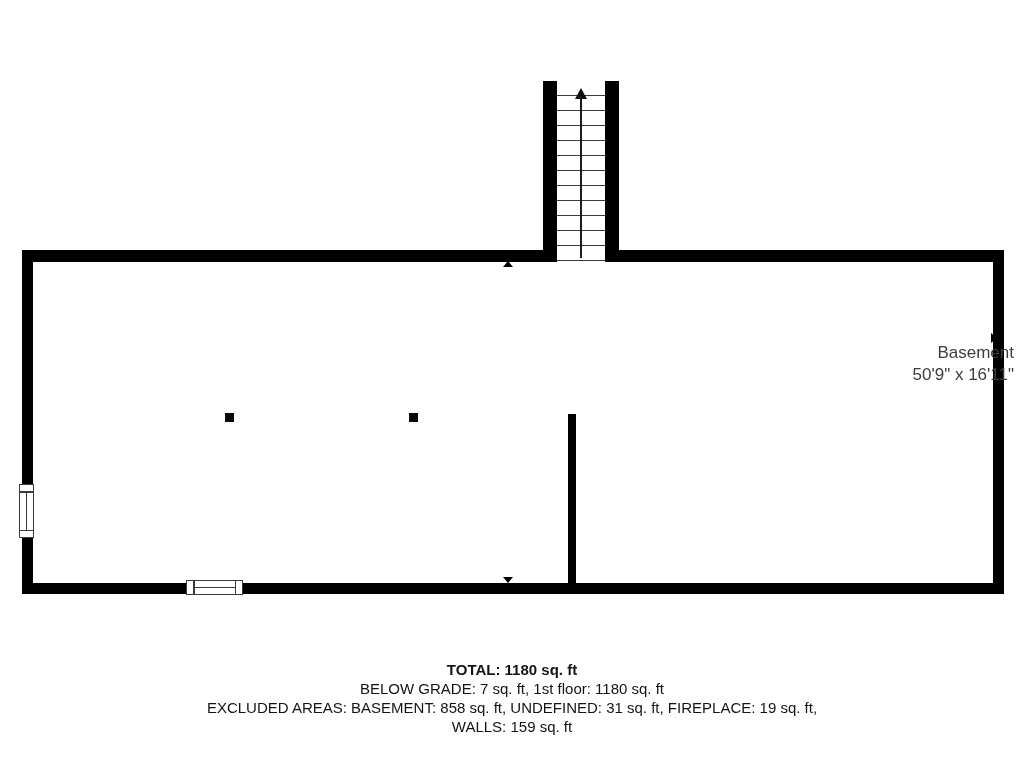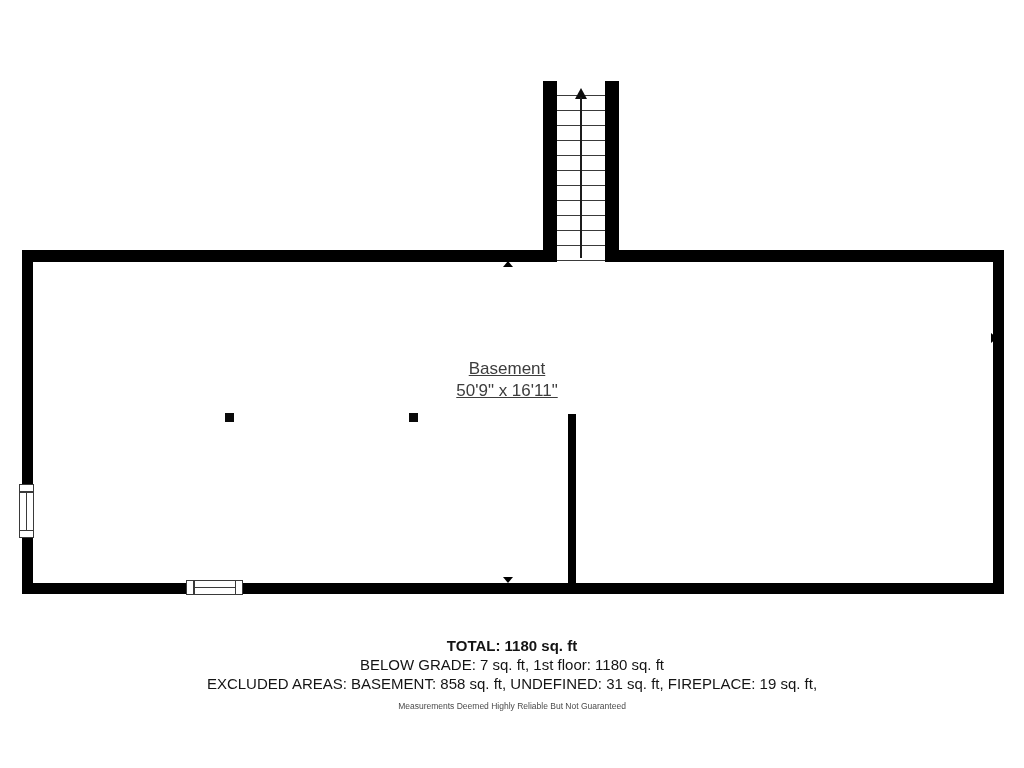--- a/index.html
+++ b/index.html
@@ -62,29 +62,29 @@
     border-left:5px solid transparent;border-right:5px solid transparent;border-bottom:6px solid #000;}
   .marker-bottom{left:503px;top:577px;
     border-left:5px solid transparent;border-right:5px solid transparent;border-top:6px solid #000;}
   .marker-left{left:27px;top:333px;
     border-top:5px solid transparent;border-bottom:5px solid transparent;border-right:6px solid #000;}
   .marker-right{left:991px;top:333px;
     border-top:5px solid transparent;border-bottom:5px solid transparent;border-left:6px solid #000;}
 
   
   .room-label{
-    position:absolute;left:0;top:358px;width:1014px;
-    text-align:center;color:#3d3d3d;text-decoration:underline;
+    position:absolute;left:0;top:342px;width:1014px;
+    text-align:right;color:#3d3d3d;
   }
   .room-name{font-size:17px;line-height:22px;}
   .room-dims{font-size:17px;line-height:22px;}
 
   
   .summary{
-    position:absolute;left:0;top:636px;width:1024px;
+    position:absolute;left:0;top:660px;width:1024px;
     text-align:center;color:#141414;font-size:15px;line-height:19px;
   }
   .summary .total{font-weight:bold;}
   .summary .disclaimer{
     margin-top:8px;font-size:8.5px;line-height:10px;color:#4a4a4a;
   }
 </style>
 </head>
 <body>
 
@@ -126,16 +126,16 @@
 
   <div class="room-label">
     <div class="room-name">Basement</div>
     <div class="room-dims">50'9" x 16'11"</div>
   </div>
 
   <div class="summary">
     <div class="total">TOTAL: 1180 sq. ft</div>
     <div>BELOW GRADE: 7 sq. ft, 1st floor: 1180 sq. ft</div>
     <div>EXCLUDED AREAS: BASEMENT: 858 sq. ft, UNDEFINED: 31 sq. ft, FIREPLACE: 19 sq. ft,</div>
-    <div class="disclaimer">Measurements Deemed Highly Reliable But Not Guaranteed</div>
+    <div>WALLS: 159 sq. ft</div>
   </div>
 
 </div>
 
 </body></html>

